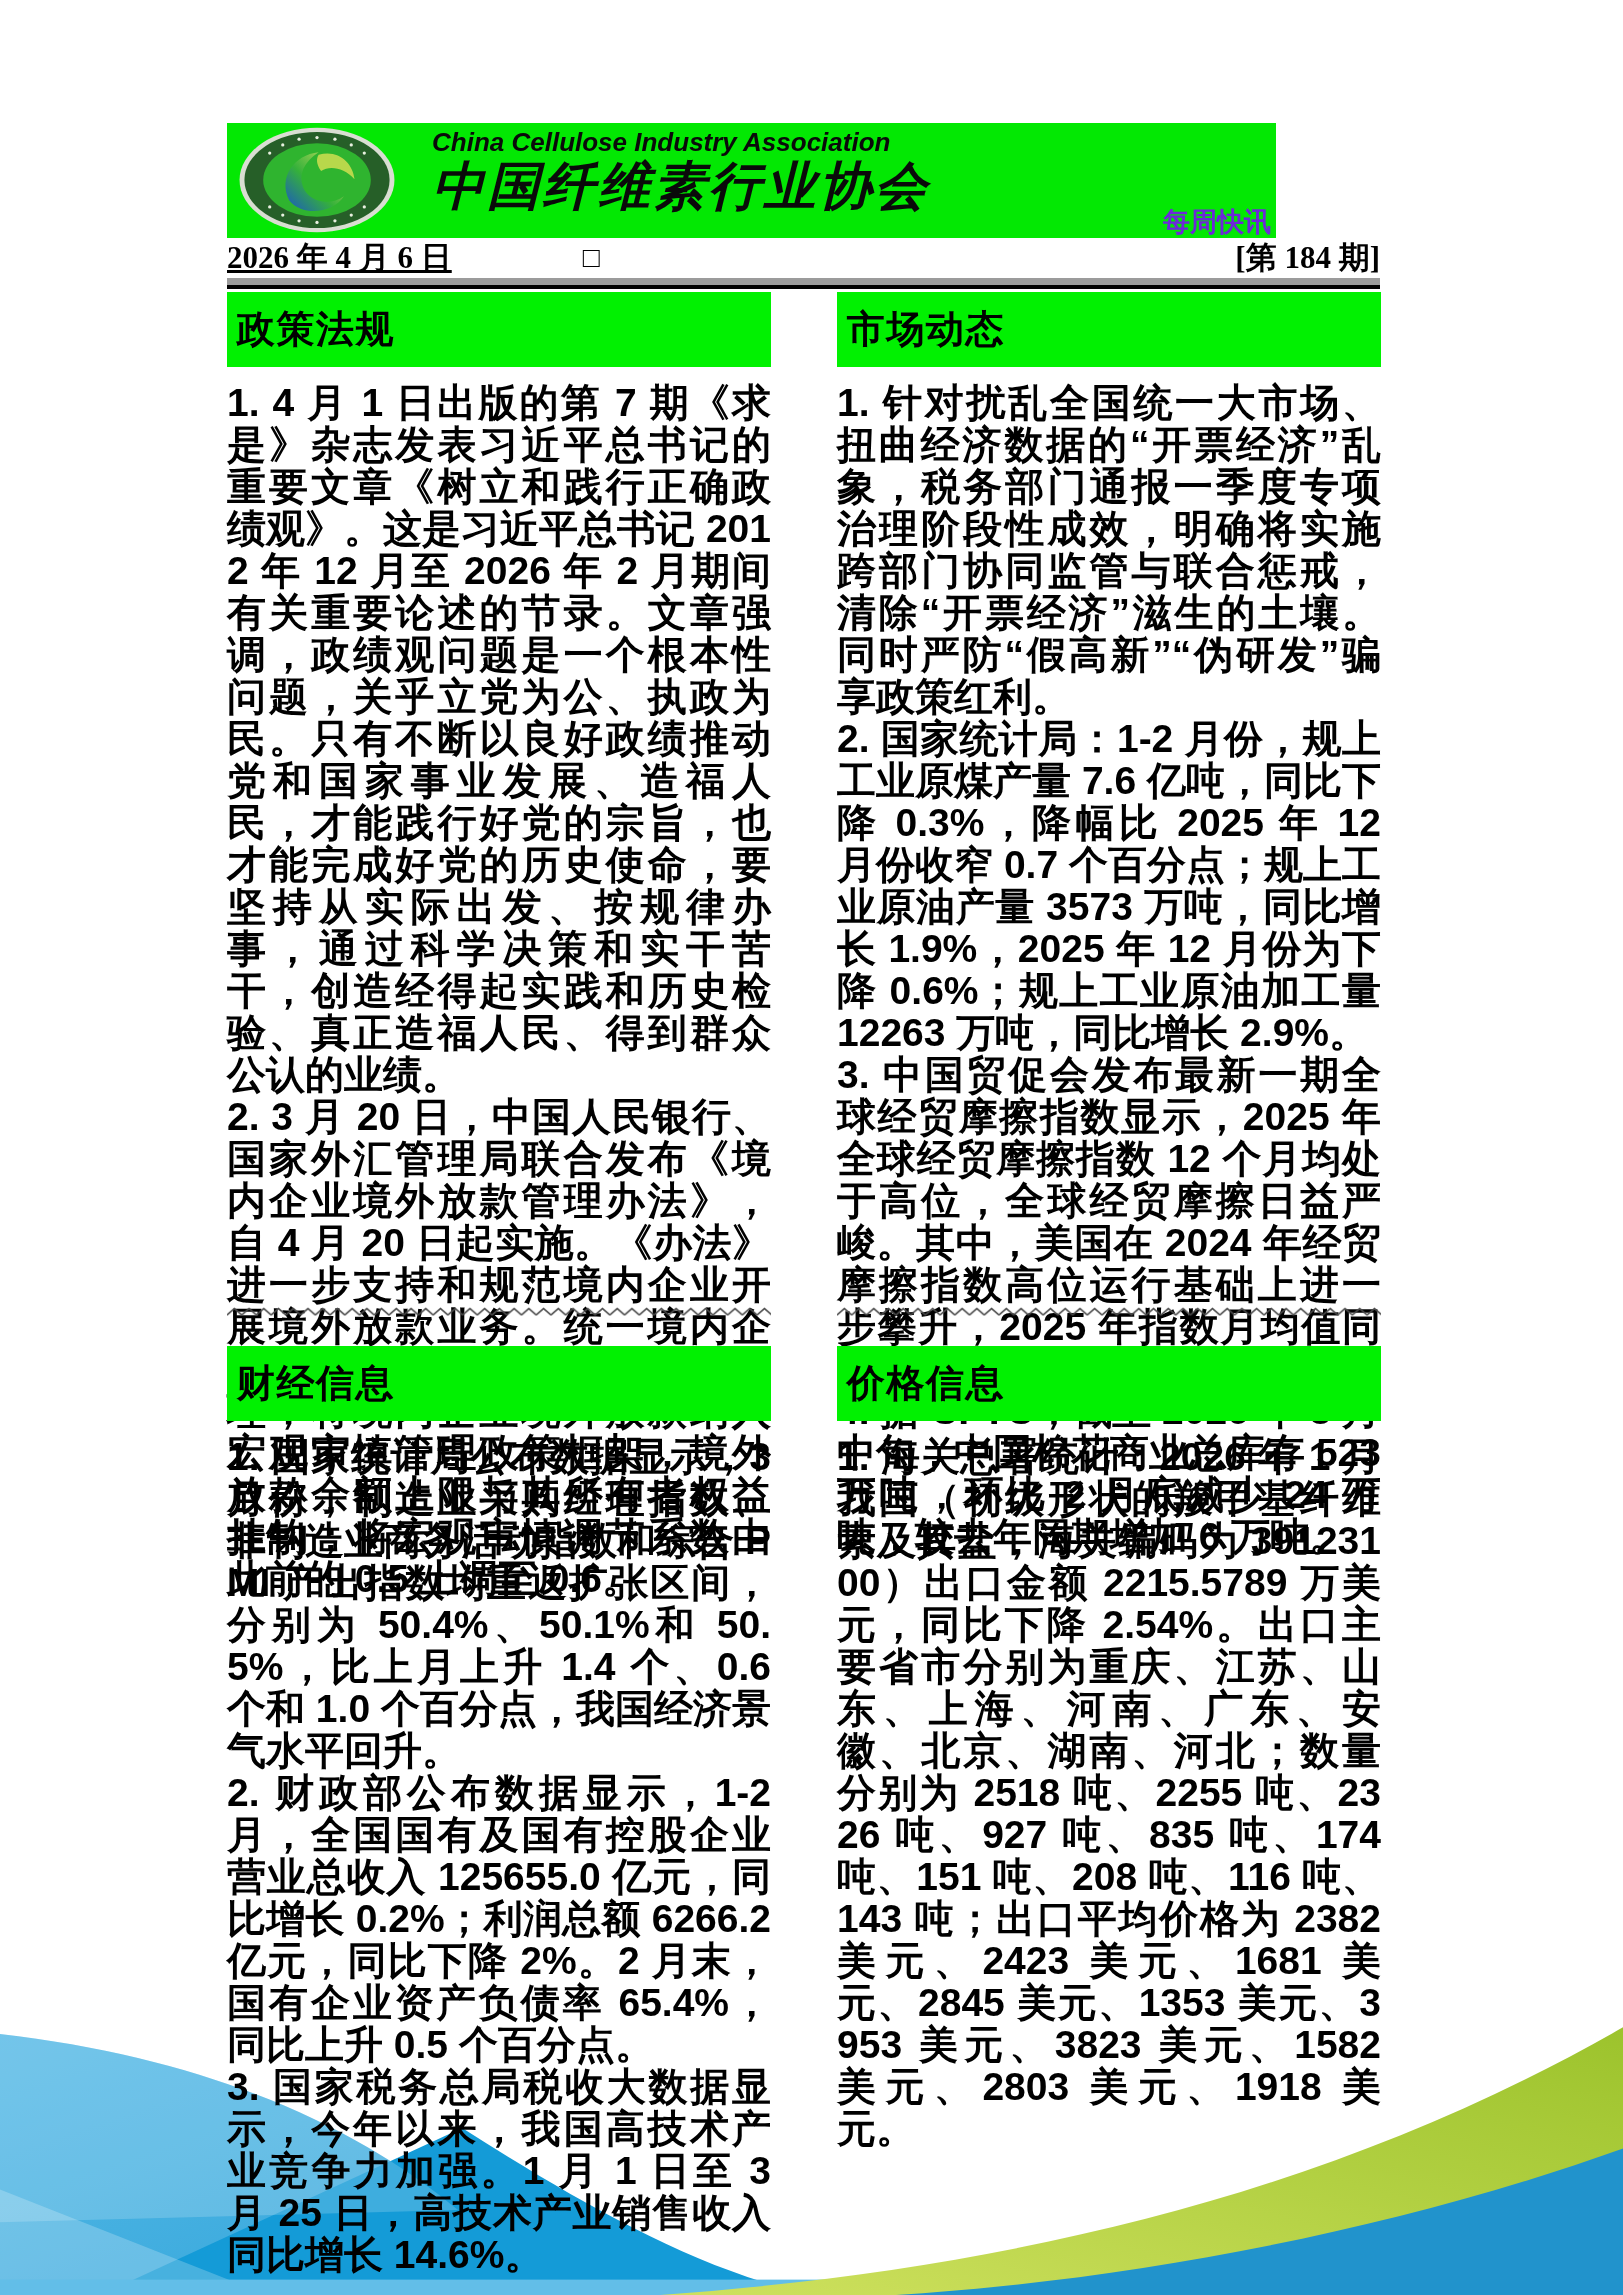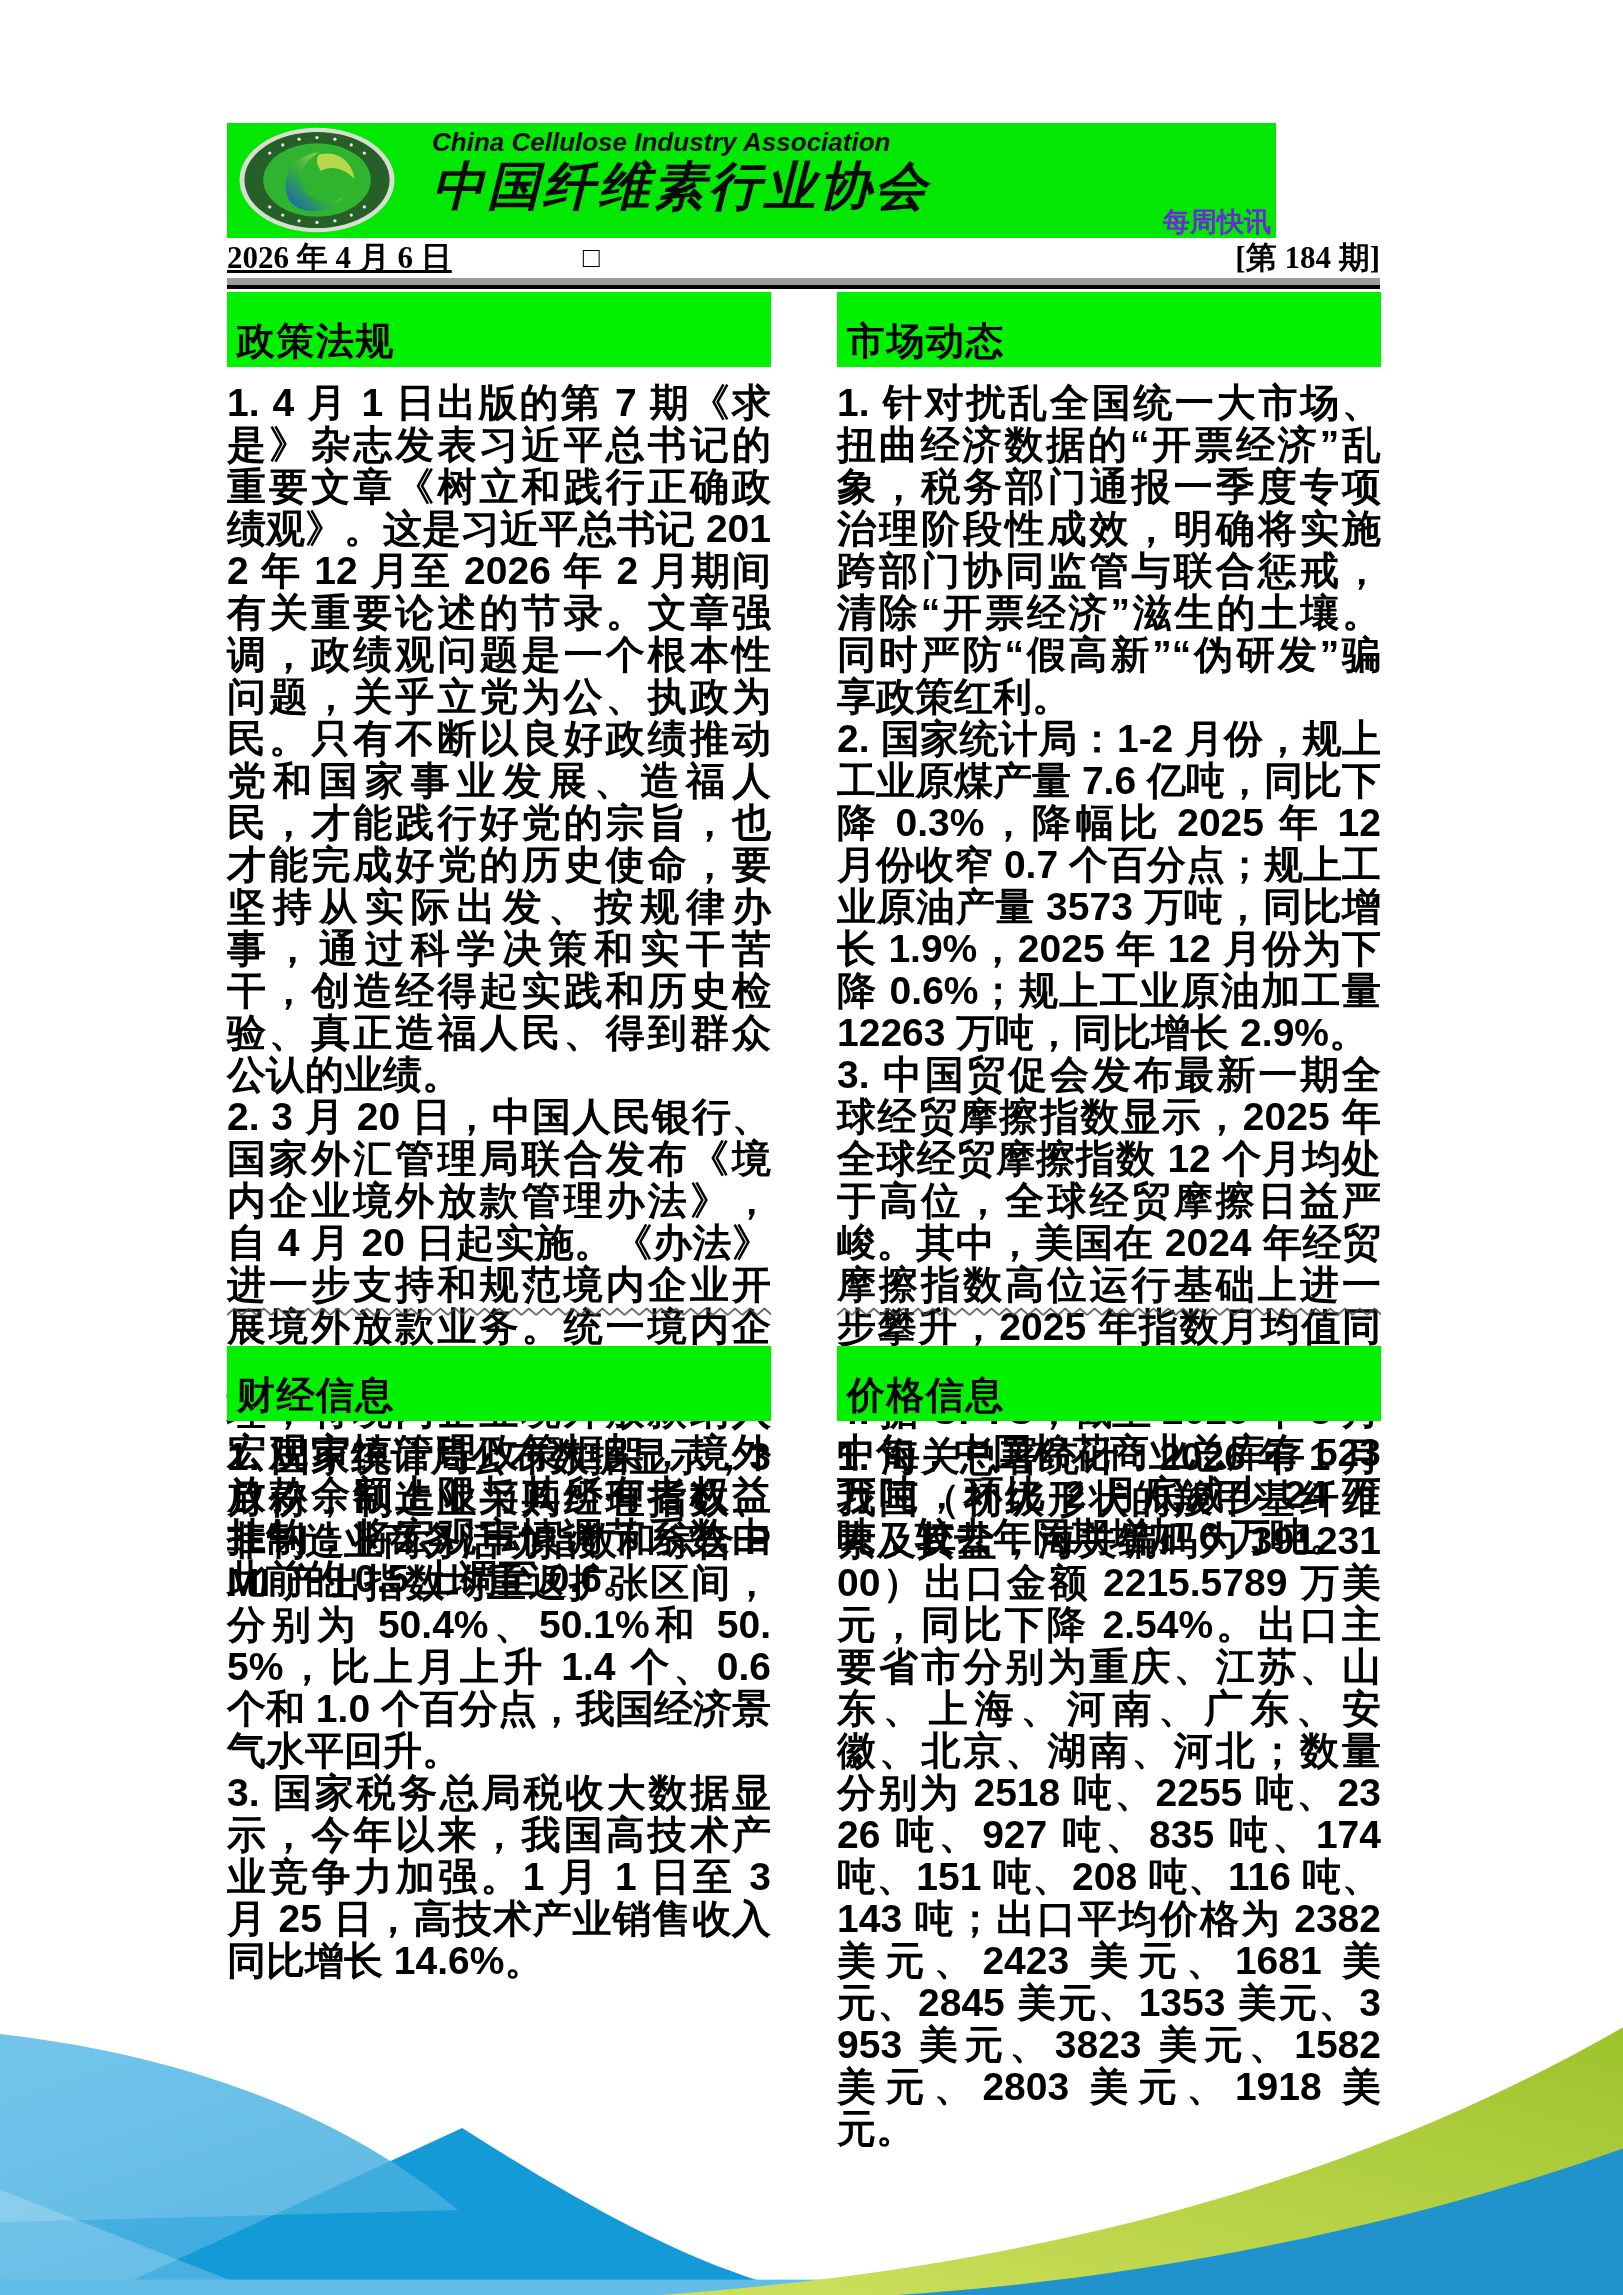--- a/index.html
+++ b/index.html
@@ -48,21 +48,21 @@
     background:#9b9b9b;border-bottom:4.1px solid #000;
   }
   
   .section{position:absolute;width:544px;}
   #sec-policy {left:227px; top:292px;}
   #sec-market {left:837px;top:292px;}
   #sec-finance{left:227px; top:1346px;}
   #sec-price  {left:837px;top:1346px;}
   .sec-bar{
     height:75px;background:#01f101;
-    display:flex;align-items:flex-end;
+    display:flex;align-items:center;
     padding-left:9.8px;box-sizing:border-box;
     margin-bottom:14.7px;
   }
   .sec-title{
     font-size:38px;font-weight:bold;color:#000;
     font-family:"Liberation Serif", serif;
     letter-spacing:1.6px;
   }
   .sec-body p{
     margin:0;
@@ -168,20 +168,21 @@
     </defs>
     <rect width="665" height="14" fill="url(#zz2)"></rect>
   </svg>
 
   <div class="section" id="sec-finance">
     <div class="sec-bar">
       <span class="sec-title">财经信息</span>
     </div>
     <div class="sec-body">
       <p>1.  国家统计局公布数据显示，3 月份，制造业采购经理指数、非制造业商务活动指数和综合 PMI 产出指数均重返扩张区间，分别为 50.4%、50.1%和 50.5%，比上月上升 1.4 个、0.6 个和 1.0 个百分点，我国经济景气水平回升。</p>
+      <p>2.  财政部公布数据显示，1-2 月，全国国有及国有控股企业营业总收入 125655.0 亿元，同比增长 0.2%；利润总额 6266.2 亿元，同比下降 2%。2 月末，国有企业资产负债率 65.4%，同比上升 0.5 个百分点。</p>
       <p>3.  国家税务总局税收大数据显示，今年以来，我国高技术产业竞争力加强。1 月 1 日至 3 月 25 日，高技术产业销售收入同比增长 14.6%。</p>
     </div>
   </div>
 
   <div class="section" id="sec-price">
     <div class="sec-bar">
       <span class="sec-title">价格信息</span>
     </div>
     <div class="sec-body">
       <p>1.  海关总署统计：2026 年 1 月我国（初级形状的羧甲基纤维素及其盐，海关编码为 39123100）出口金额 2215.5789 万美元，同比下降 2.54%。出口主要省市分别为重庆、江苏、山东、上海、河南、广东、安徽、北京、湖南、河北；数量分别为 2518 吨、2255 吨、2326 吨、927 吨、835 吨、174 吨、151 吨、208 吨、116 吨、143 吨；出口平均价格为 2382 美元、2423 美元、1681 美元、2845 美元、1353 美元、3953 美元、3823 美元、1582 美元、2803 美元、1918 美元。</p>

